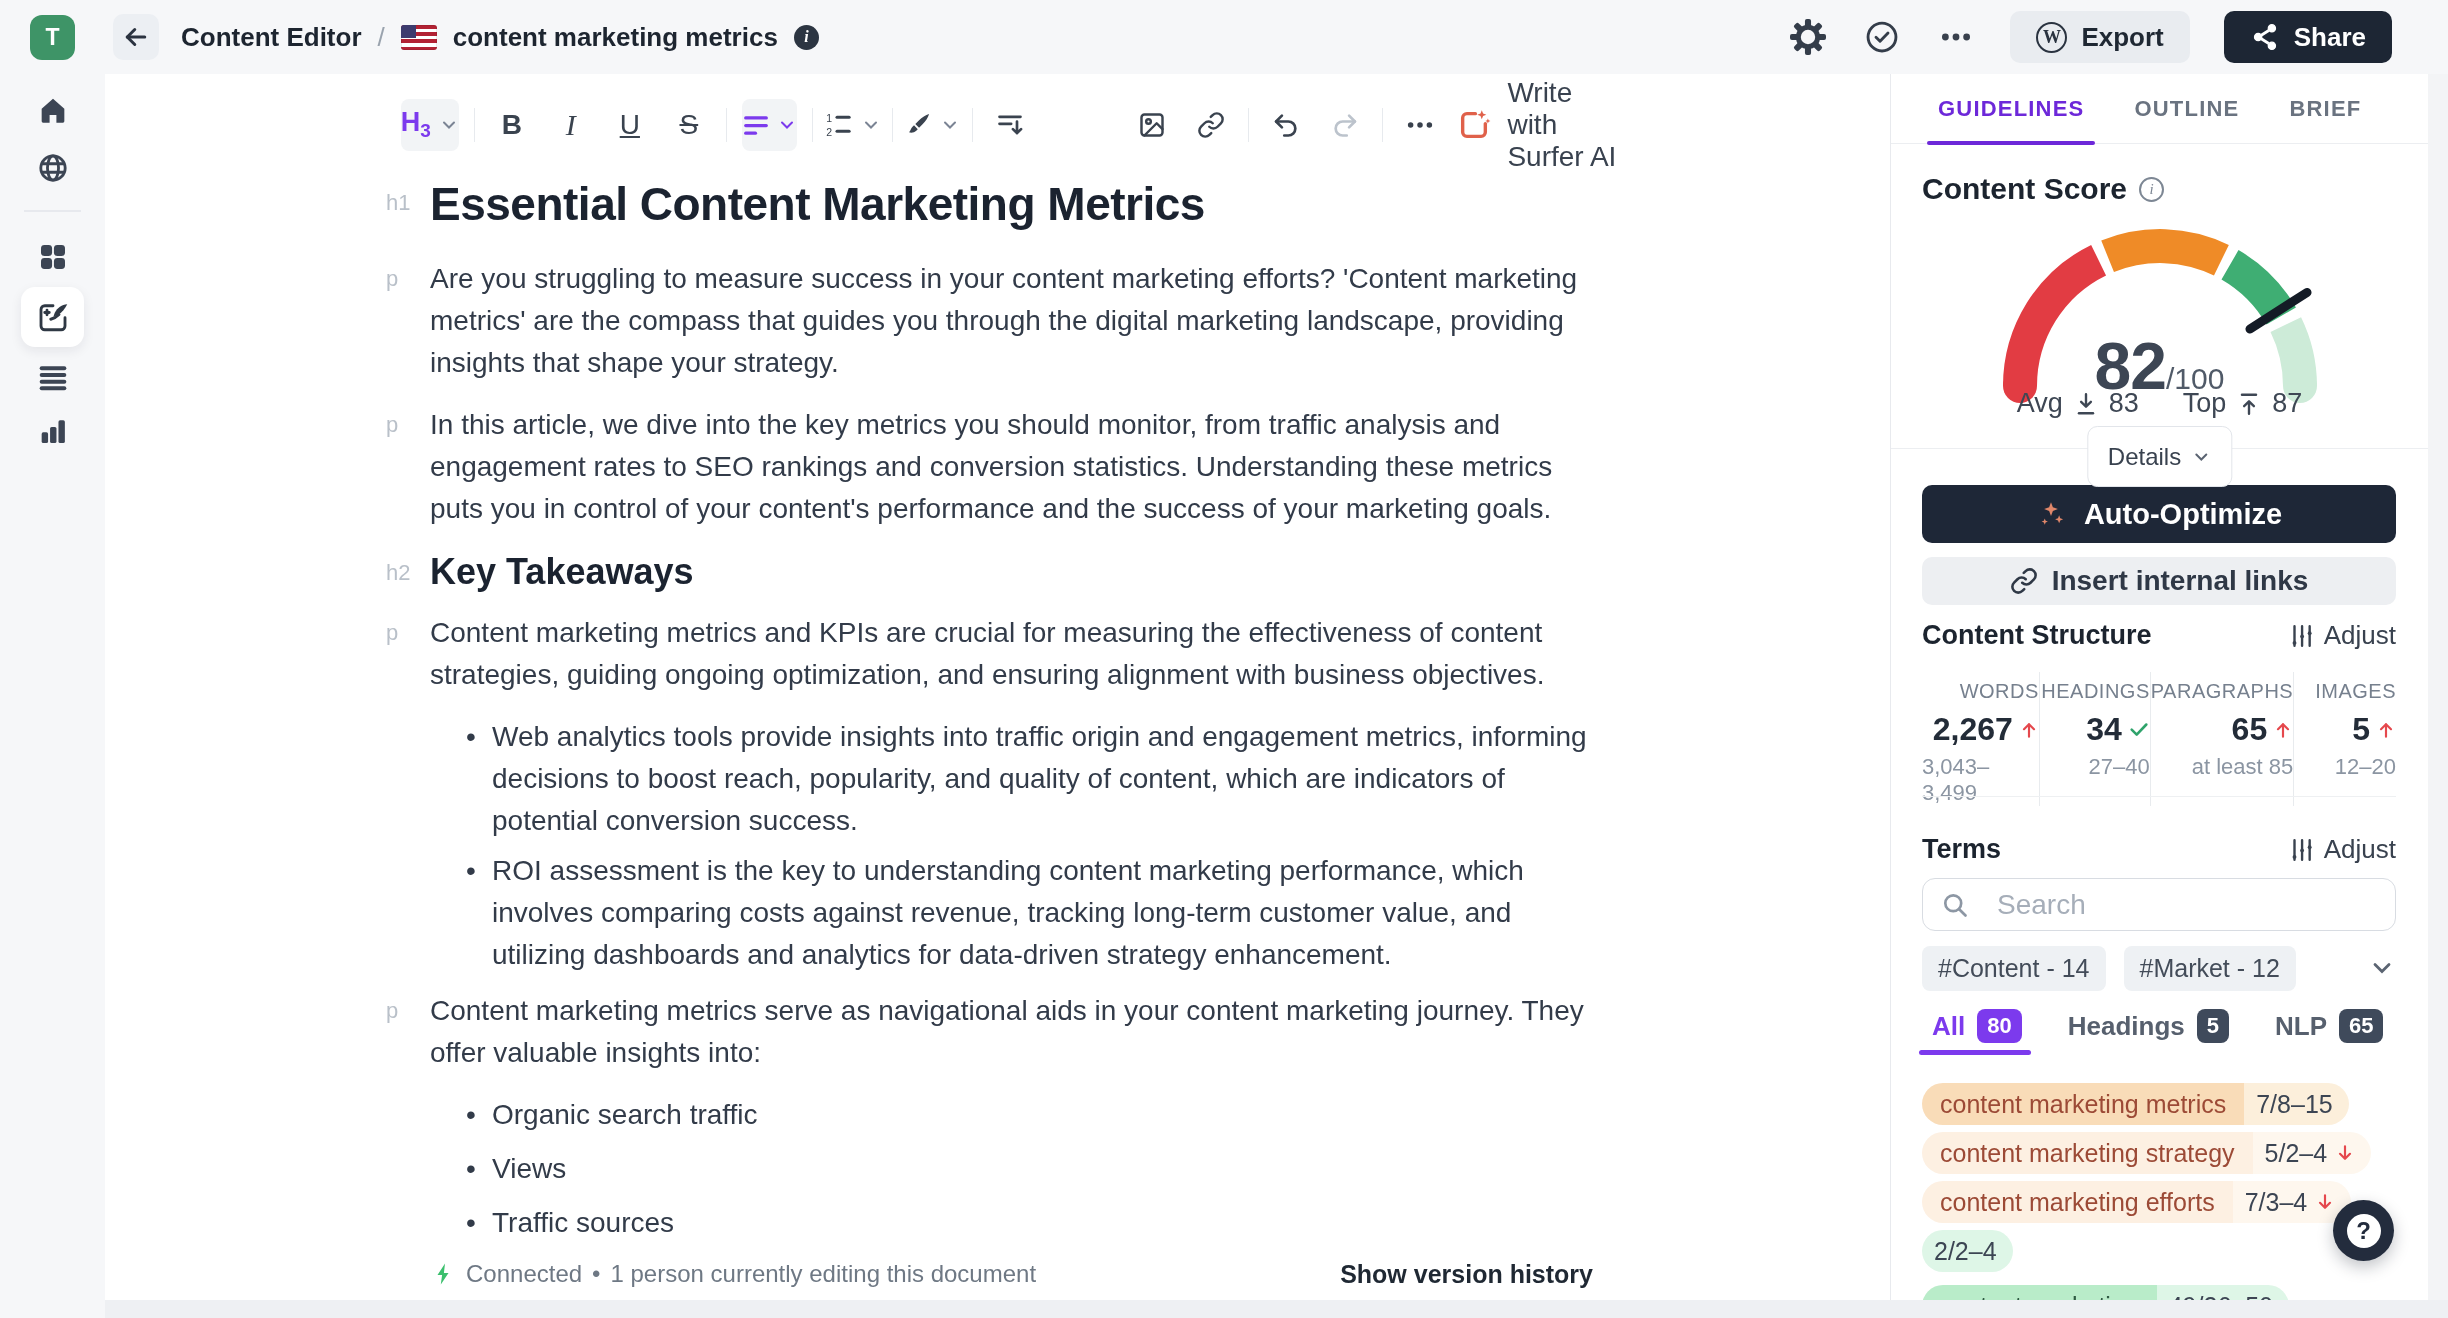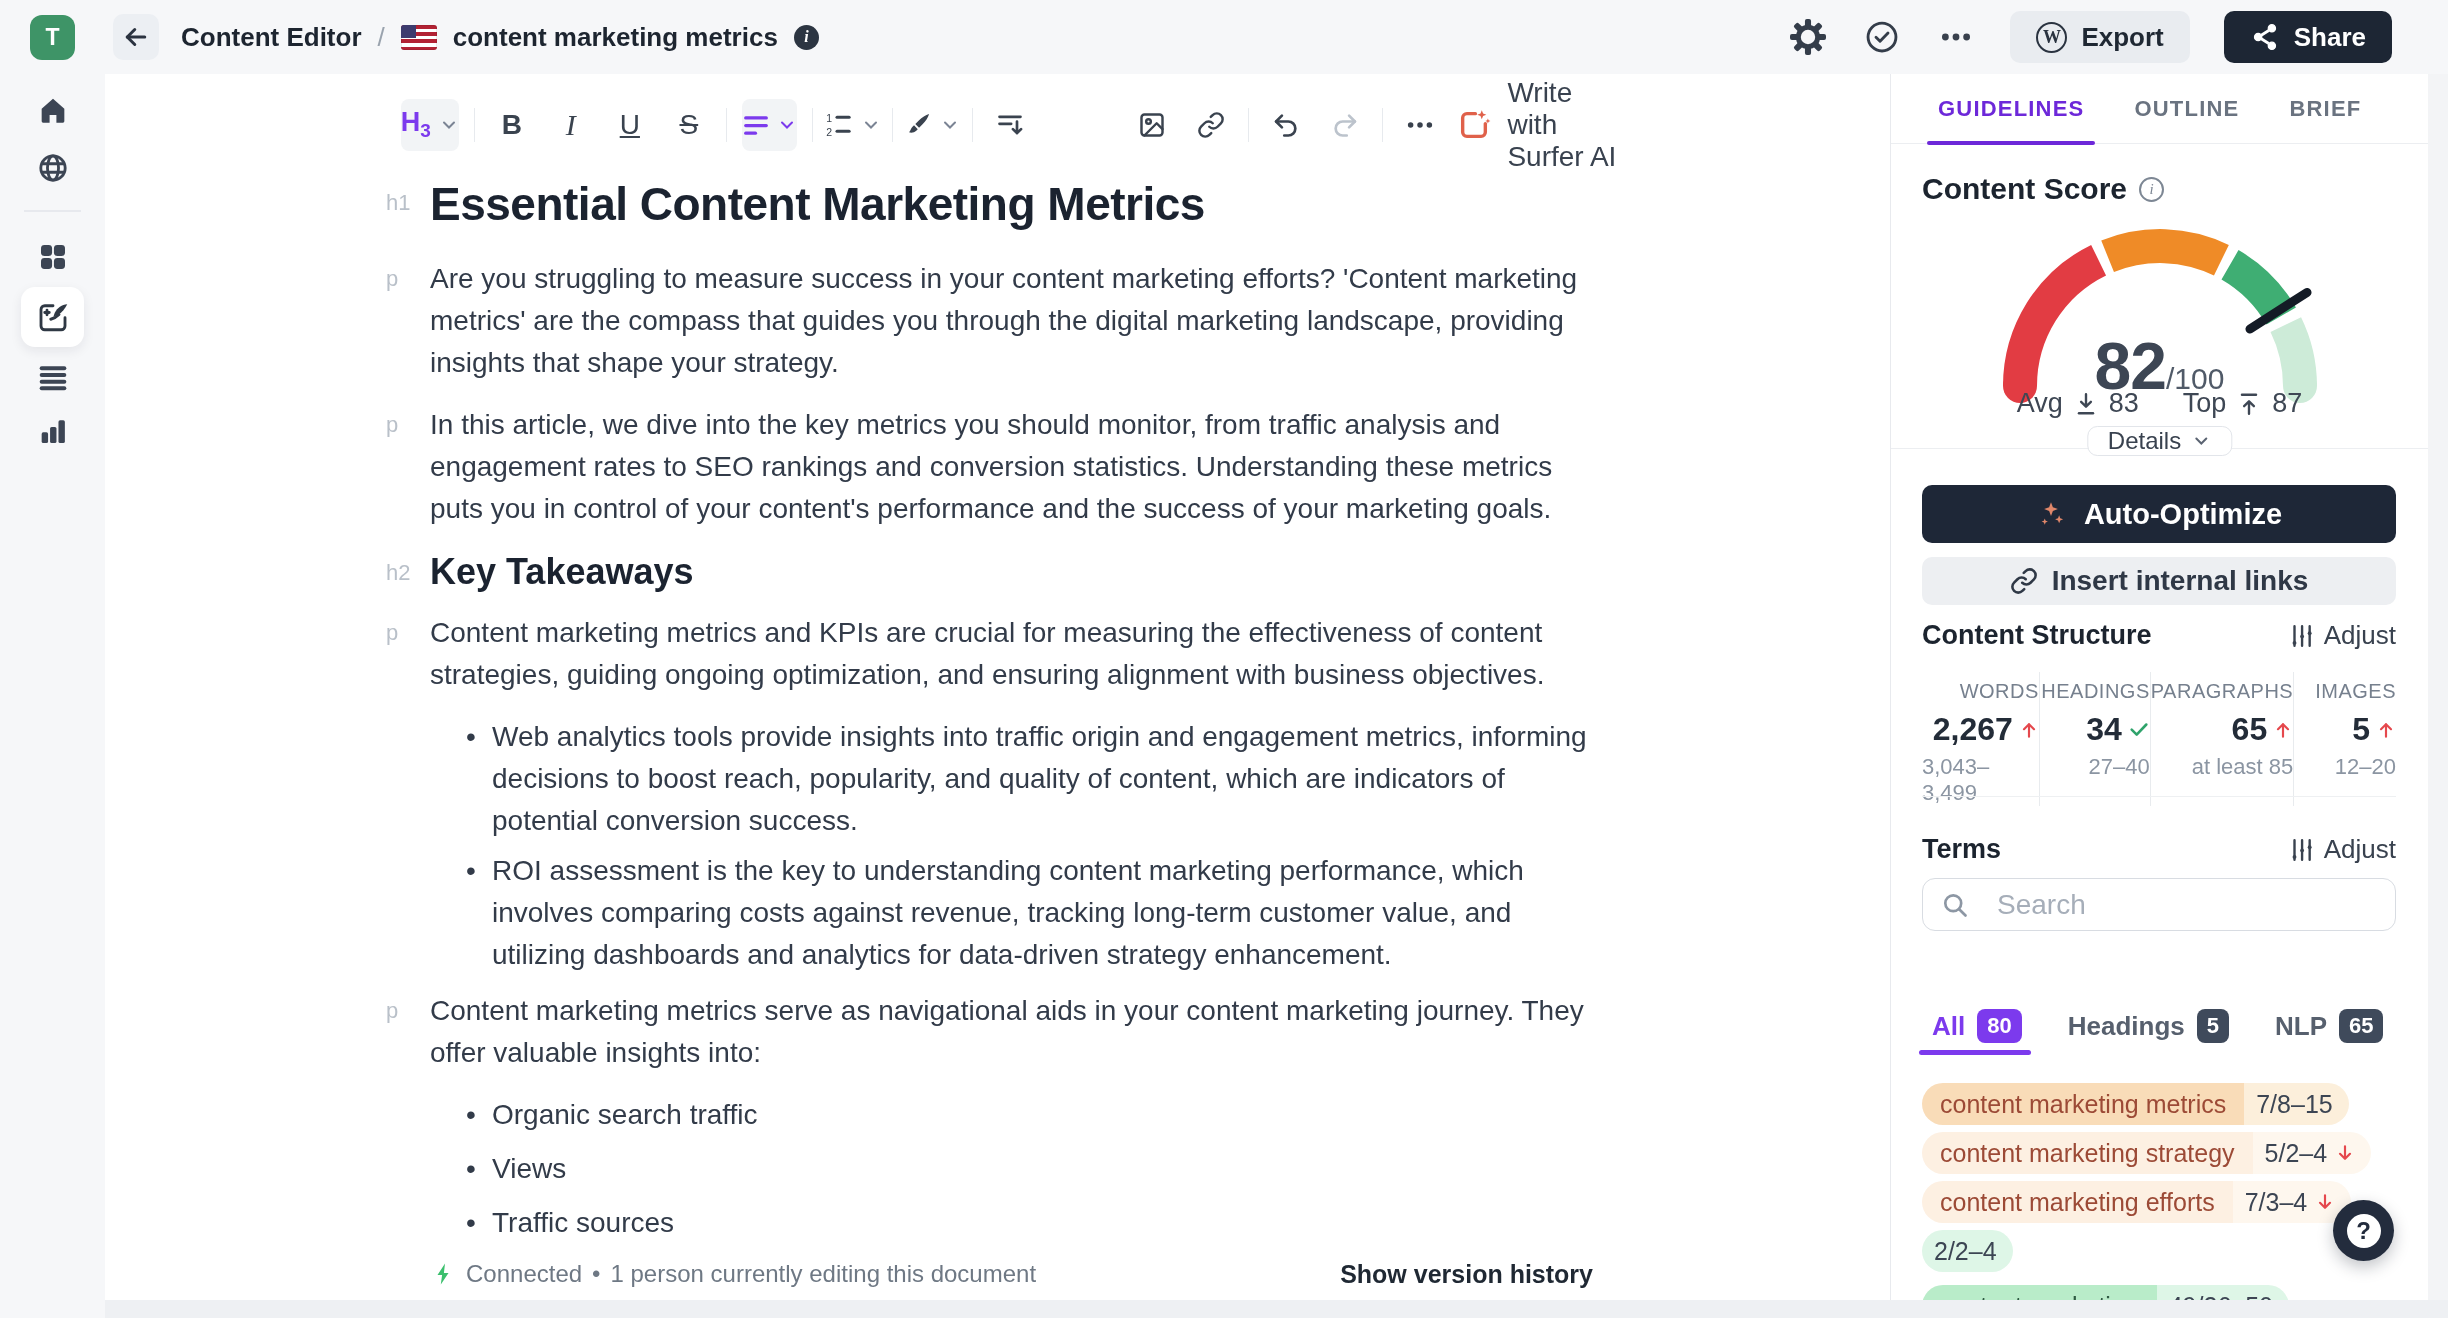--- a/index.html
+++ b/index.html
@@ -136,21 +136,21 @@
   .gauge-wrap { position:absolute; left:50%; transform:translateX(-50%); top:142px; width:340px; height:200px; }
   .score-num { position:absolute; left:0; right:0; top:112px; text-align:center; }
   .score-num .big { font-size:66px; font-weight:700; color:#3d4654; letter-spacing:-1px; }
   .score-num .den { font-size:30px; color:#505a68; }
 
   .avg-row { position:absolute; left:0; top:314px; width:100%; display:flex; justify-content:center; gap:44px; font-size:27px; color:#3e4754; }
   .avg-item { display:flex; align-items:center; gap:10px; }
 
   .details-line { position:absolute; left:0; top:374px; width:100%; height:1px; background:#eceef1; }
   .details-btn {
-    position:absolute; left:50%; transform:translateX(-50%); top:352px; height:30px;
+    position:absolute; left:50%; transform:translateX(-50%); top:352px; height:61px;
     background:#fff; border:1px solid #e2e5ea; border-radius:10px; display:flex; align-items:center;
     gap:10px; padding:0 20px; font-size:24px; color:#39424f; cursor:pointer; z-index:2;
   }
 
   .auto-btn {
     position:absolute; left:31px; right:32px; top:411px; height:58px; border-radius:10px;
     background:#1e2737; color:#fff; display:flex; align-items:center; justify-content:center;
     gap:18px; font-size:29px; font-weight:700; cursor:pointer;
   }
   .links-btn {
@@ -698,20 +698,29 @@
   <div class="search-box">
     <span>
         <svg width="28" height="28" viewBox="0 0 24 24" fill="none" stroke="#8d97a4" stroke-width="2.3" stroke-linecap="round">
           <circle cx="10.5" cy="10.5" r="6.8"></circle>
           <path d="M15.6 15.6L21 21"></path>
         </svg>
       </span>
     <input type="text" placeholder="Search" style="">
   </div>
 
+  <div class="topic-row">
+    <span class="topic-chip">#Content - 14</span>
+    <span class="topic-chip">#Market - 12</span>
+    <span class="topic-caret">
+        <svg width="28" height="28" viewBox="0 0 24 24" fill="none" stroke="#5b6472" stroke-width="2.4" stroke-linecap="round">
+          <path d="M6 9l6 6 6-6"></path>
+        </svg>
+      </span>
+  </div>
 
   <div class="terms-tabs">
     <span class="tt active">
       <span>All</span>
       <span class="badge">80</span>
     </span>
     <span class="tt">
       <span>Headings</span>
       <span class="badge">5</span>
     </span>

